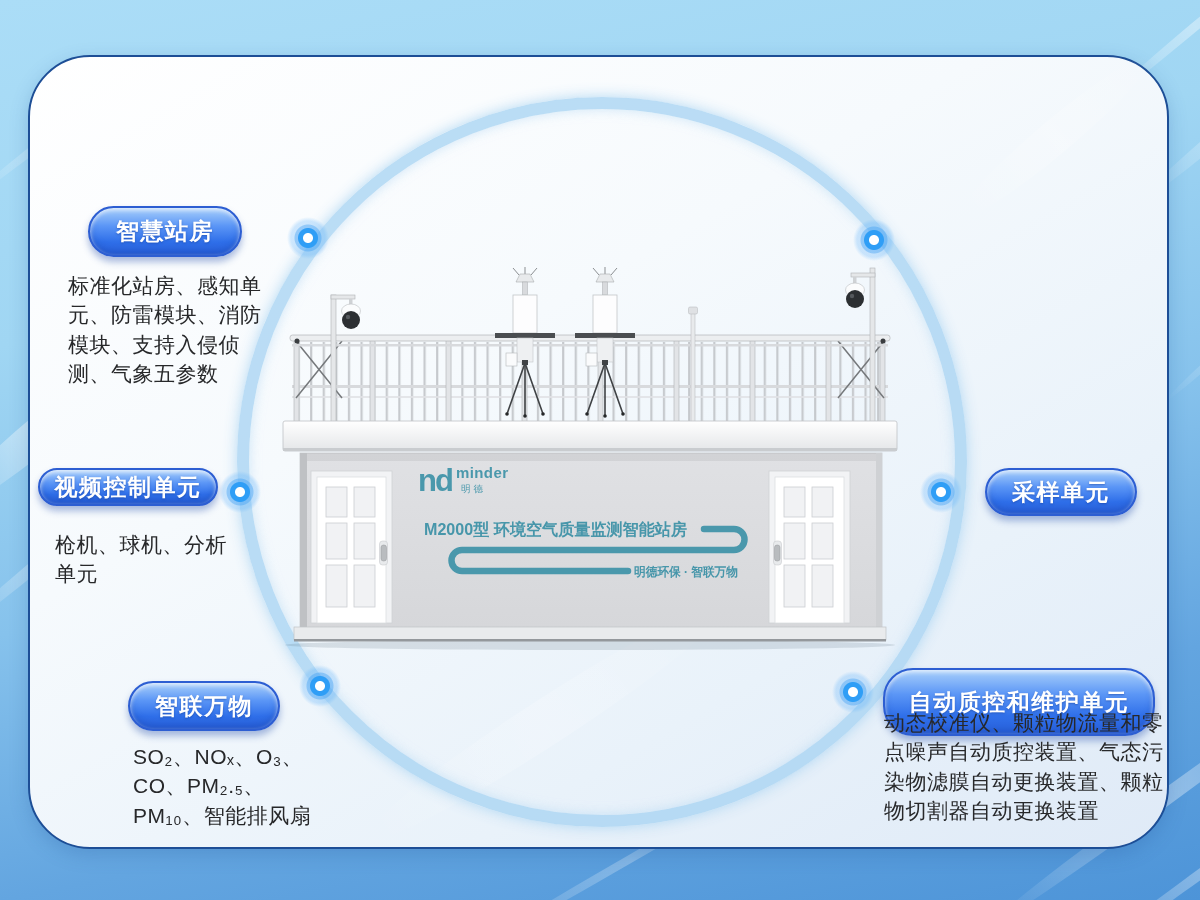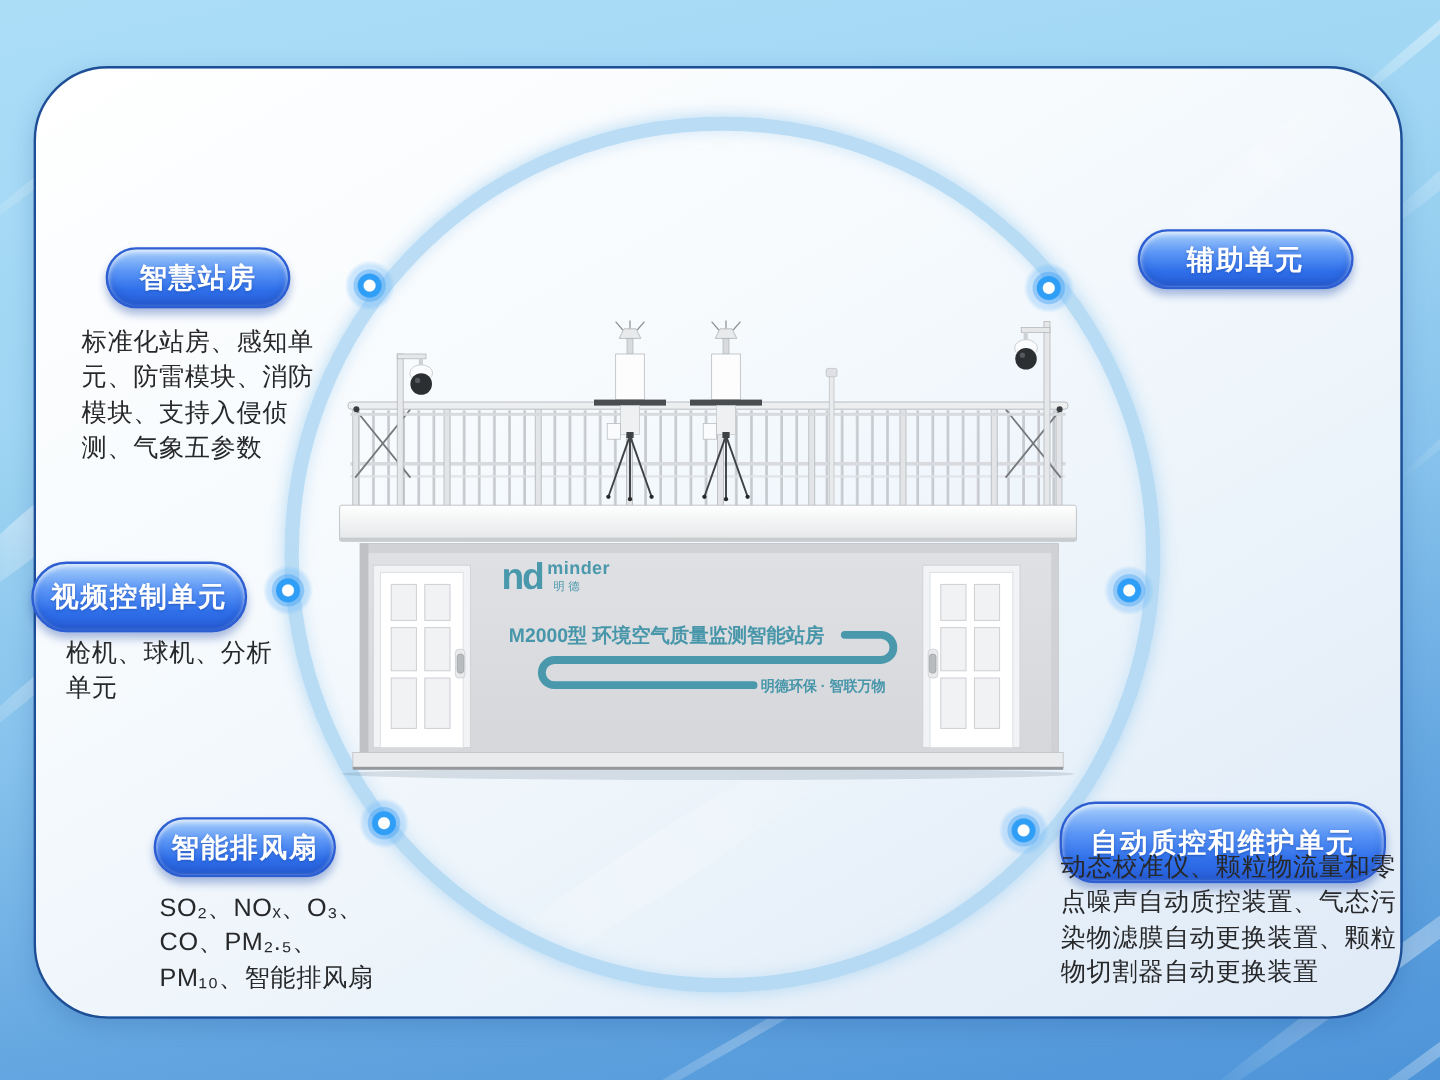--- a/index.html
+++ b/index.html
@@ -211,25 +211,25 @@
         <ellipse cx="310" cy="380" rx="305" ry="5" fill="rgba(90,110,130,0.18)"></ellipse>
         <rect x="14" y="362" width="592" height="13" fill="#e9ebed" stroke="#c0c3c6" stroke-width=".7"></rect>
         <rect x="14" y="374" width="592" height="2.5" fill="#94989c"></rect>
       </g>
     </svg>
   </div>
 
   <div class="pill" style="left:88px;top:206px;width:154px;height:51px">智慧站房</div>
   <div class="desc" style="left:68px;top:271px;width:198px">标准化站房、感知单元、防雷模块、消防模块、支持入侵侦测、气象五参数</div>
 
-  <div class="pill" style="left:948px;top:191px;width:180px;height:50px">辅助单元</div>
-
-  <div class="pill" style="left:26px;top:468px;width:180px;height:59px">视频控制单元</div>
+
+  <div class="pill" style="left:38px;top:468px;width:180px;height:38px">视频控制单元</div>
   <div class="desc" style="left:55px;top:530px;width:188px">枪机、球机、分析单元</div>
 
-
-  <div class="pill" style="left:128px;top:681px;width:152px;height:50px">智能排风扇</div>
+  <div class="pill" style="left:985px;top:468px;width:152px;height:48px">采样单元</div>
+
+  <div class="pill" style="left:128px;top:681px;width:152px;height:50px">智联万物</div>
   <div class="desc" style="left:133px;top:742px;width:196px">SO₂、NOₓ、O₃、CO、PM₂.₅、PM₁₀、智能排风扇</div>
 
   <div class="pill" style="left:883px;top:668px;width:272px;height:68px">自动质控和维护单元</div>
   <div class="desc" style="left:884px;top:708px;width:294px">动态校准仪、颗粒物流量和零点噪声自动质控装置、气态污染物滤膜自动更换装置、颗粒物切割器自动更换装置</div>
 
 </div>
 
 </body></html>

